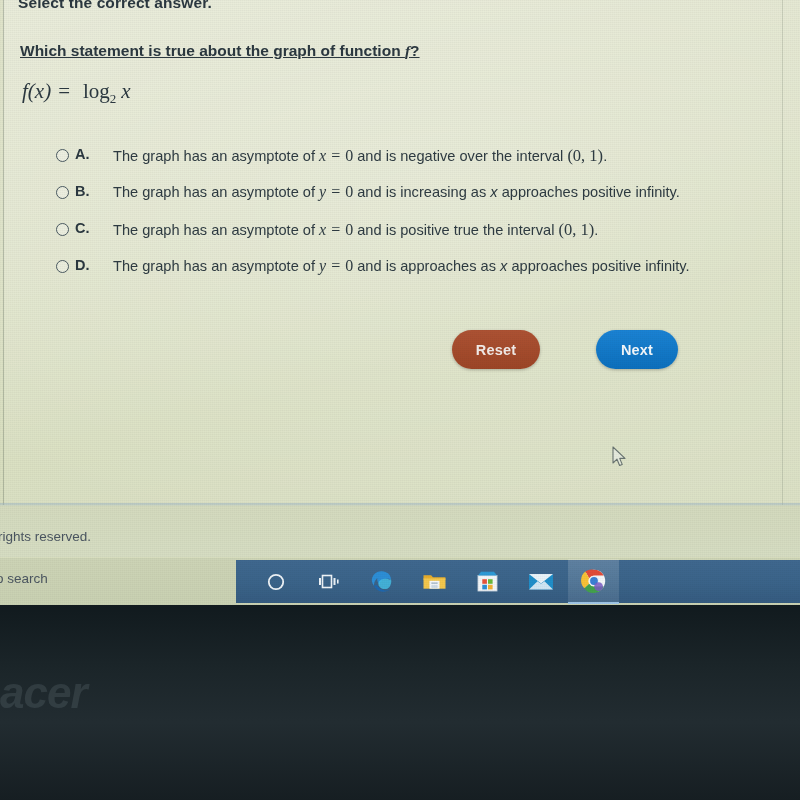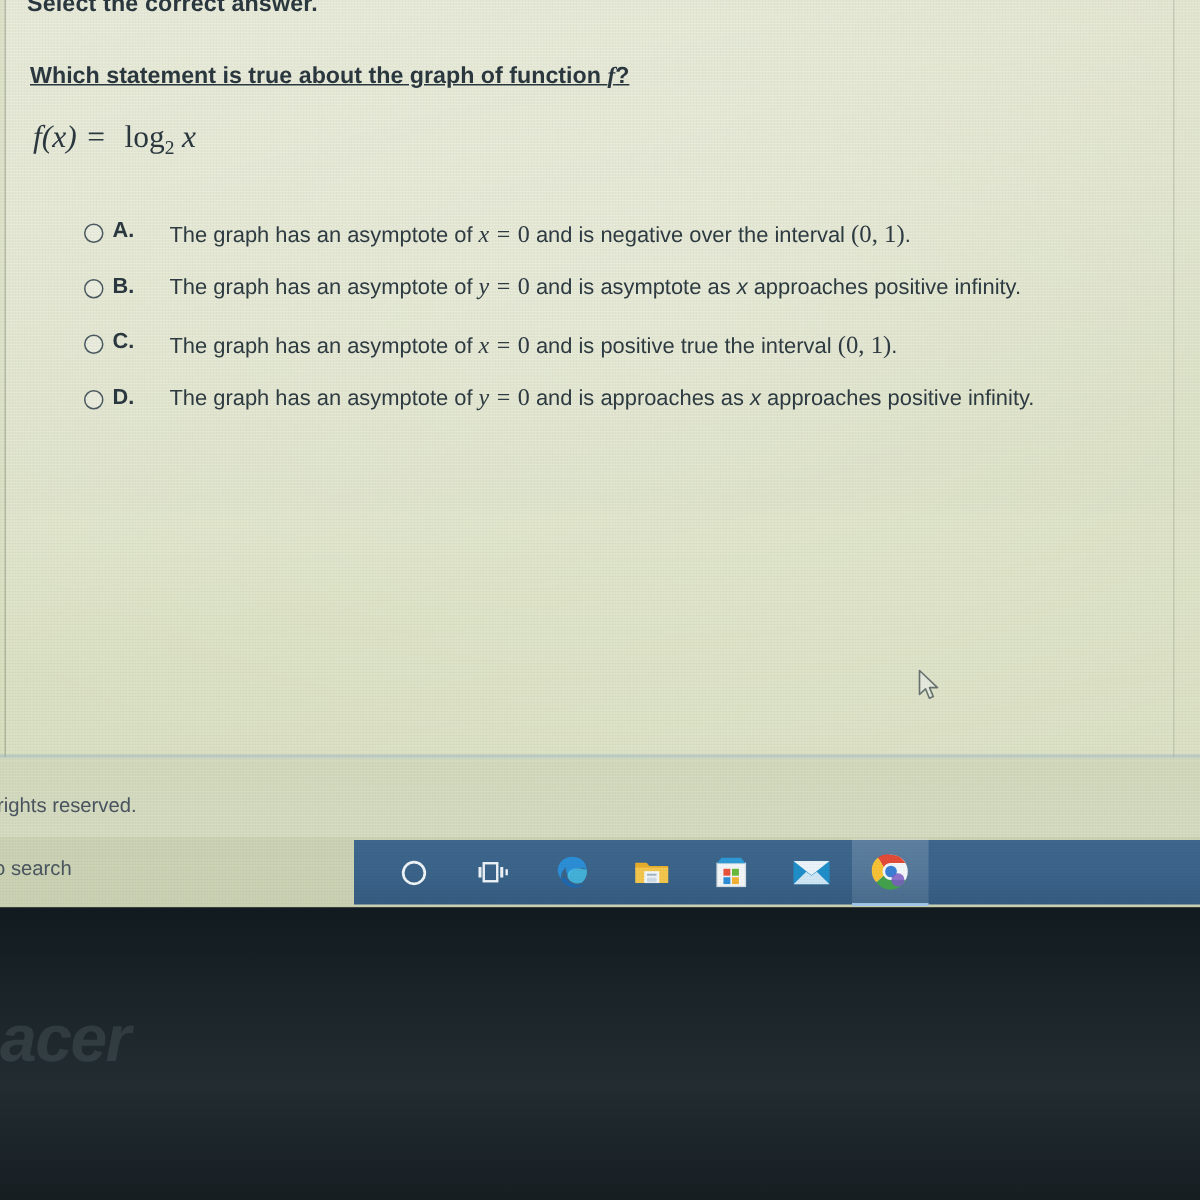--- a/index.html
+++ b/index.html
@@ -359,21 +359,21 @@
           <div class="opt-letter">A.</div>
           <div class="opt-text">
             <span>The graph has an asymptote of </span><span class="m">x</span><span class="meq">=</span><span class="mnum">0</span><span> and is negative over the interval </span><span class="interval">(0, 1)</span><span>.</span>
           </div>
         </div>
 
         <div class="option-row">
           <div class="radio"></div>
           <div class="opt-letter">B.</div>
           <div class="opt-text">
-            <span>The graph has an asymptote of </span><span class="m">y</span><span class="meq">=</span><span class="mnum">0</span><span> and is asymptote as </span><span class="var">x</span><span> approaches positive infinity.</span>
+            <span>The graph has an asymptote of </span><span class="m">y</span><span class="meq">=</span><span class="mnum">0</span><span> and is increasing as </span><span class="var">x</span><span> approaches positive infinity.</span>
           </div>
         </div>
 
         <div class="option-row">
           <div class="radio"></div>
           <div class="opt-letter">C.</div>
           <div class="opt-text">
             <span>The graph has an asymptote of </span><span class="m">x</span><span class="meq">=</span><span class="mnum">0</span><span> and is positive true the interval </span><span class="interval">(0, 1)</span><span>.</span>
           </div>
         </div>
@@ -381,20 +381,24 @@
         <div class="option-row">
           <div class="radio"></div>
           <div class="opt-letter">D.</div>
           <div class="opt-text">
             <span>The graph has an asymptote of </span><span class="m">y</span><span class="meq">=</span><span class="mnum">0</span><span> and is approaches as </span><span class="var">x</span><span> approaches positive infinity.</span>
           </div>
         </div>
 
       </div>
 
+      <div class="buttons">
+        <button class="btn btn-reset">Reset</button>
+        <button class="btn btn-next">Next</button>
+      </div>
 
       <svg class="cursor" viewBox="0 0 16 22">
         <path d="M1 1 L1 17 L5 13.2 L7.6 19.5 L10.2 18.4 L7.7 12.4 L13 12.4 Z" fill="#e9eee6" stroke="#3d4a50" stroke-width="1.1" stroke-linejoin="round"></path>
       </svg>
 
     </div>
 
     <div class="footer-divider"></div>
     <div class="footer-strip"></div>
     <div class="footer-text">rights reserved.</div>

